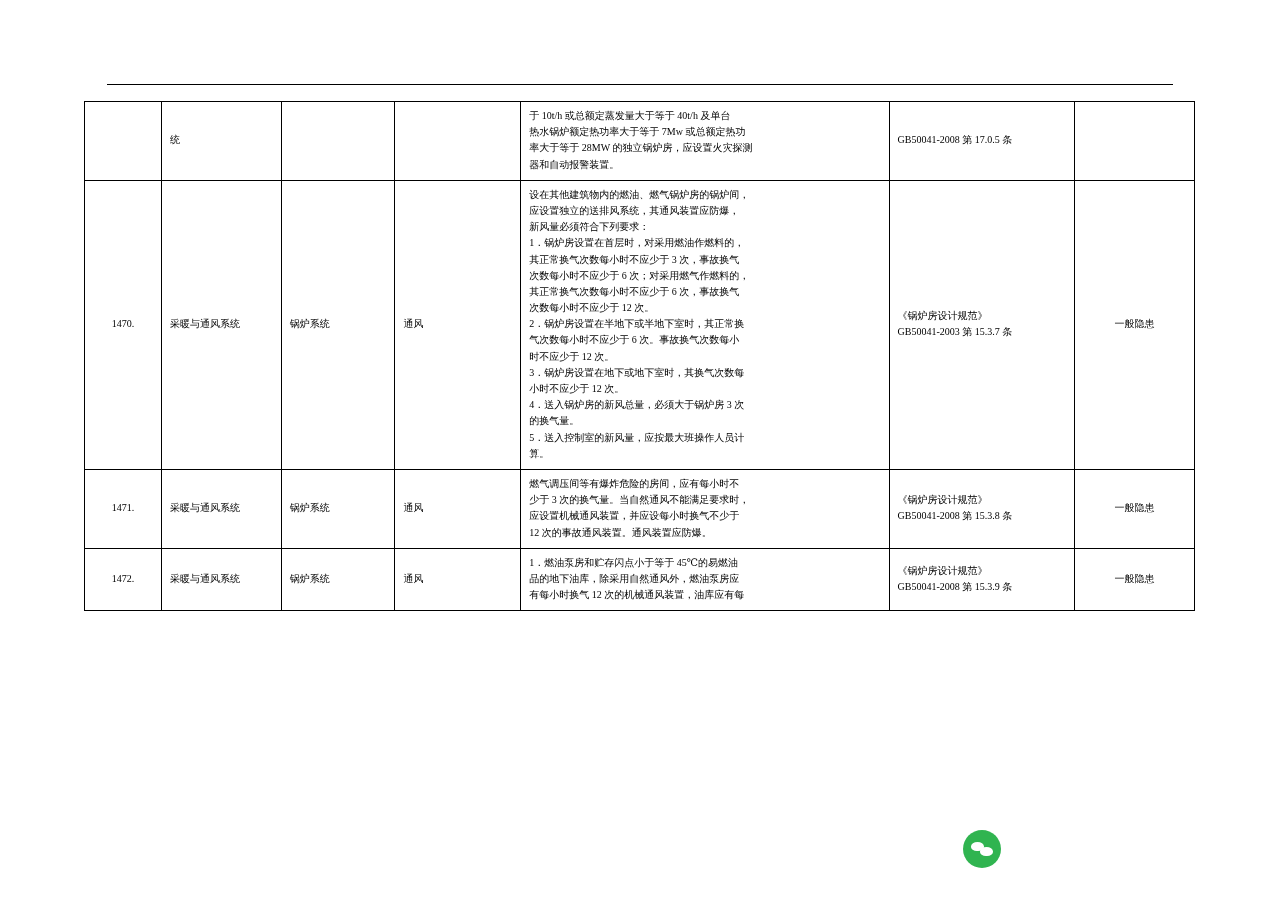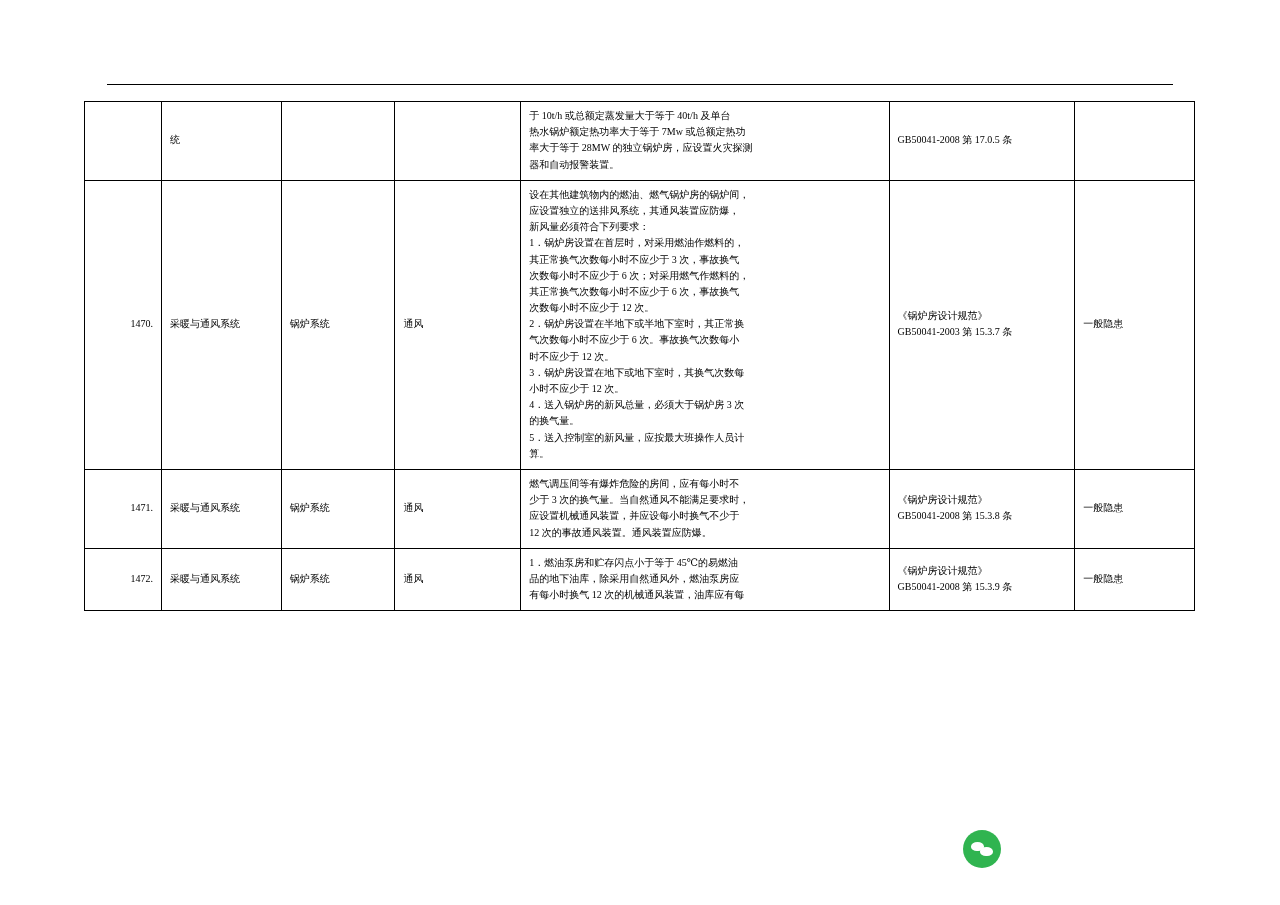--- a/index.html
+++ b/index.html
@@ -48,37 +48,38 @@
   }
   col.c-id    { width: 76px; }
   col.c-sys   { width: 118px; }
   col.c-sub   { width: 112px; }
   col.c-type  { width: 124px; }
   col.c-desc  { width: 363px; }
   col.c-ref   { width: 183px; }
   col.c-level { width: 118px; }
 
   td.id-cell {
-    text-align: right;
+    text-align: center;
     font-size: 15px;
   }
   td.sys-cell, td.sub-cell, td.type-cell {
     text-align: left;
   }
   td.desc-cell {
     text-align: justify;
     text-justify: inter-ideograph;
   }
   td.ref-cell {
     text-align: left;
     font-size: 14px;
     line-height: 1.6;
     margin-left: 22px;
   }
   td.level-cell {
+    text-align: center;
   }
   .desc-line { display: block; }
 
   .footer-brand {
     position: absolute;
     left: 963px;
     top: 818px;
     width: 250px;
     height: 62px;
     display: flex;

